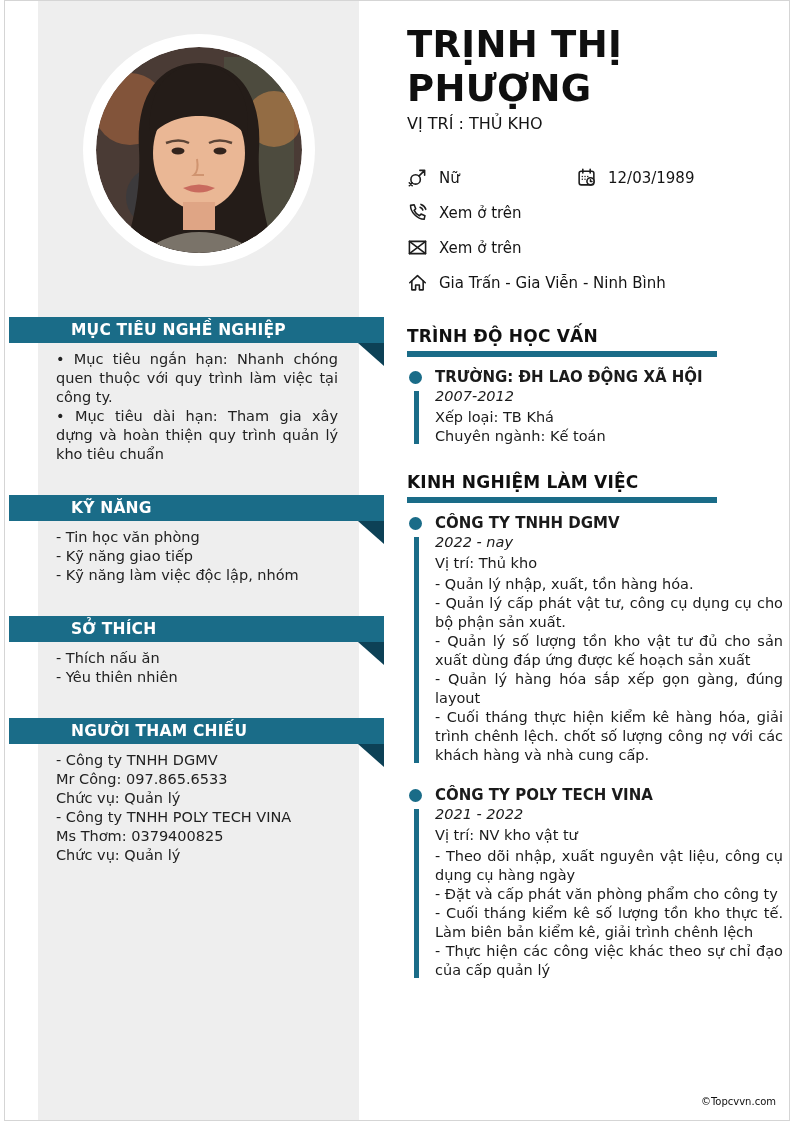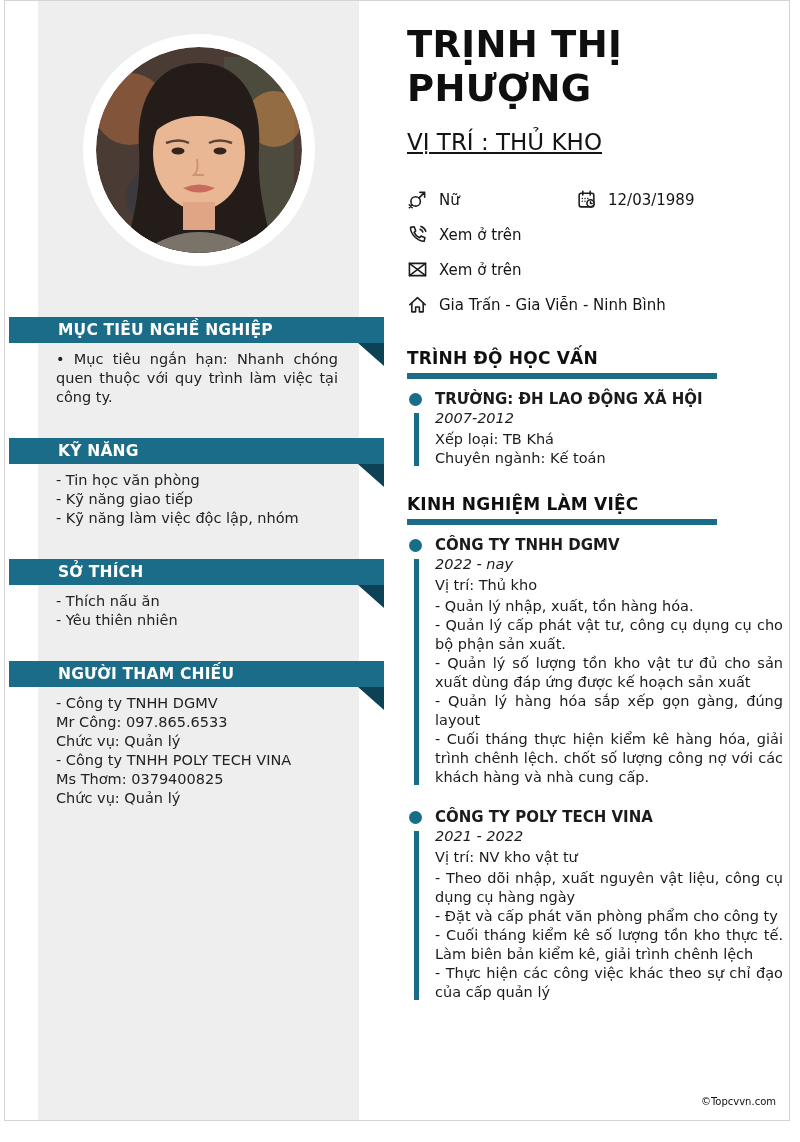--- a/index.html
+++ b/index.html
@@ -2,29 +2,29 @@
 <html><head>
 <meta charset="utf-8">
 <style>
   html,body{margin:0;padding:0;background:#fff;}
   body{width:800px;height:1142px;position:relative;font-family:"DejaVu Sans","Liberation Sans",sans-serif;color:#1e1e1e;}
   .page{position:absolute;left:4px;top:0;width:786px;height:1121px;background:#fff;border:1px solid #d5d5d5;box-sizing:border-box;overflow:hidden;}
   
   .sidebar{position:absolute;left:33px;top:0;width:321px;height:100%;background:#eeeeee;}
   .photo-ring{margin:33px auto 0;width:232px;height:232px;border-radius:50%;background:#fff;display:flex;align-items:center;justify-content:center;}
   .photo{width:206px;height:206px;border-radius:50%;overflow:hidden;display:block;}
-  .sbar{position:relative;margin-left:-29px;margin-top:51px;width:375px;height:26px;line-height:26px;background:#1a6c88;color:#fff;font-weight:bold;font-size:15.5px;padding-left:49px;box-sizing:border-box;letter-spacing:.2px;}
+  .sbar{position:relative;margin-left:-29px;margin-top:51px;width:375px;height:26px;line-height:26px;background:#1a6c88;color:#fff;font-weight:bold;font-size:15.5px;padding-left:62px;box-sizing:border-box;letter-spacing:.2px;}
   .sbar.tight{margin-top:22px;}
   .fold{position:absolute;right:0;top:100%;width:26px;height:23px;background:#0d4156;-webkit-clip-path:polygon(0 0,100% 0,100% 100%);clip-path:polygon(0 0,100% 0,100% 100%);}
   .scontent{padding:7px 21px 9px 18px;font-size:14.5px;line-height:19px;color:#222;}
   .justify{text-align:justify;}
   
   .main{position:absolute;left:402px;top:0;width:376px;}
   .name{margin:22px 0 0;font-size:37px;line-height:44px;font-weight:bold;color:#0f0f0f;letter-spacing:.3px;}
-  .subtitle{margin-top:18px;font-size:23px;color:#141414;text-decoration:underline;}
+  .subtitle{margin-top:3px;font-size:16px;color:#141414;}
   .contact{margin-top:27px;}
   .crow{display:flex;align-items:center;height:35px;font-size:15px;color:#141414;}
   .ccell{display:flex;align-items:center;}
   .ccell.first{width:169px;flex:none;}
   .cicon{width:21px;height:21px;flex:none;margin-right:11px;display:inline-flex;}
   .cicon svg{width:21px;height:21px;}
   .h2{margin:26px 0 0;font-size:17px;font-weight:bold;color:#101010;letter-spacing:.2px;}
   .rule{width:310px;height:6px;background:#1a6c88;margin:5px 0 11px;}
   .titem{position:relative;padding-left:28px;font-size:14.5px;line-height:19px;color:#1b1b1b;}
   .titem .dot{position:absolute;left:2px;top:3px;width:13px;height:13px;border-radius:50%;background:#1a6c88;}
@@ -70,20 +70,21 @@
         </g>
       </svg>
     </div>
 
     <div class="sbar">
       <span>MỤC TIÊU NGHỀ NGHIỆP</span>
       <i class="fold"></i>
     </div>
     <div class="scontent justify">
       <div>• Mục tiêu ngắn hạn: Nhanh chóng quen thuộc với quy trình làm việc tại công ty.</div>
+      <div>• Mục tiêu dài hạn: Tham gia xây dựng và hoàn thiện quy trình quản lý kho tiêu chuẩn</div>
     </div>
 
     <div class="sbar tight">
       <span>KỸ NĂNG</span>
       <i class="fold"></i>
     </div>
     <div class="scontent">
       <div>- Tin học văn phòng</div>
       <div>- Kỹ năng giao tiếp</div>
       <div>- Kỹ năng làm việc độc lập, nhóm</div>

